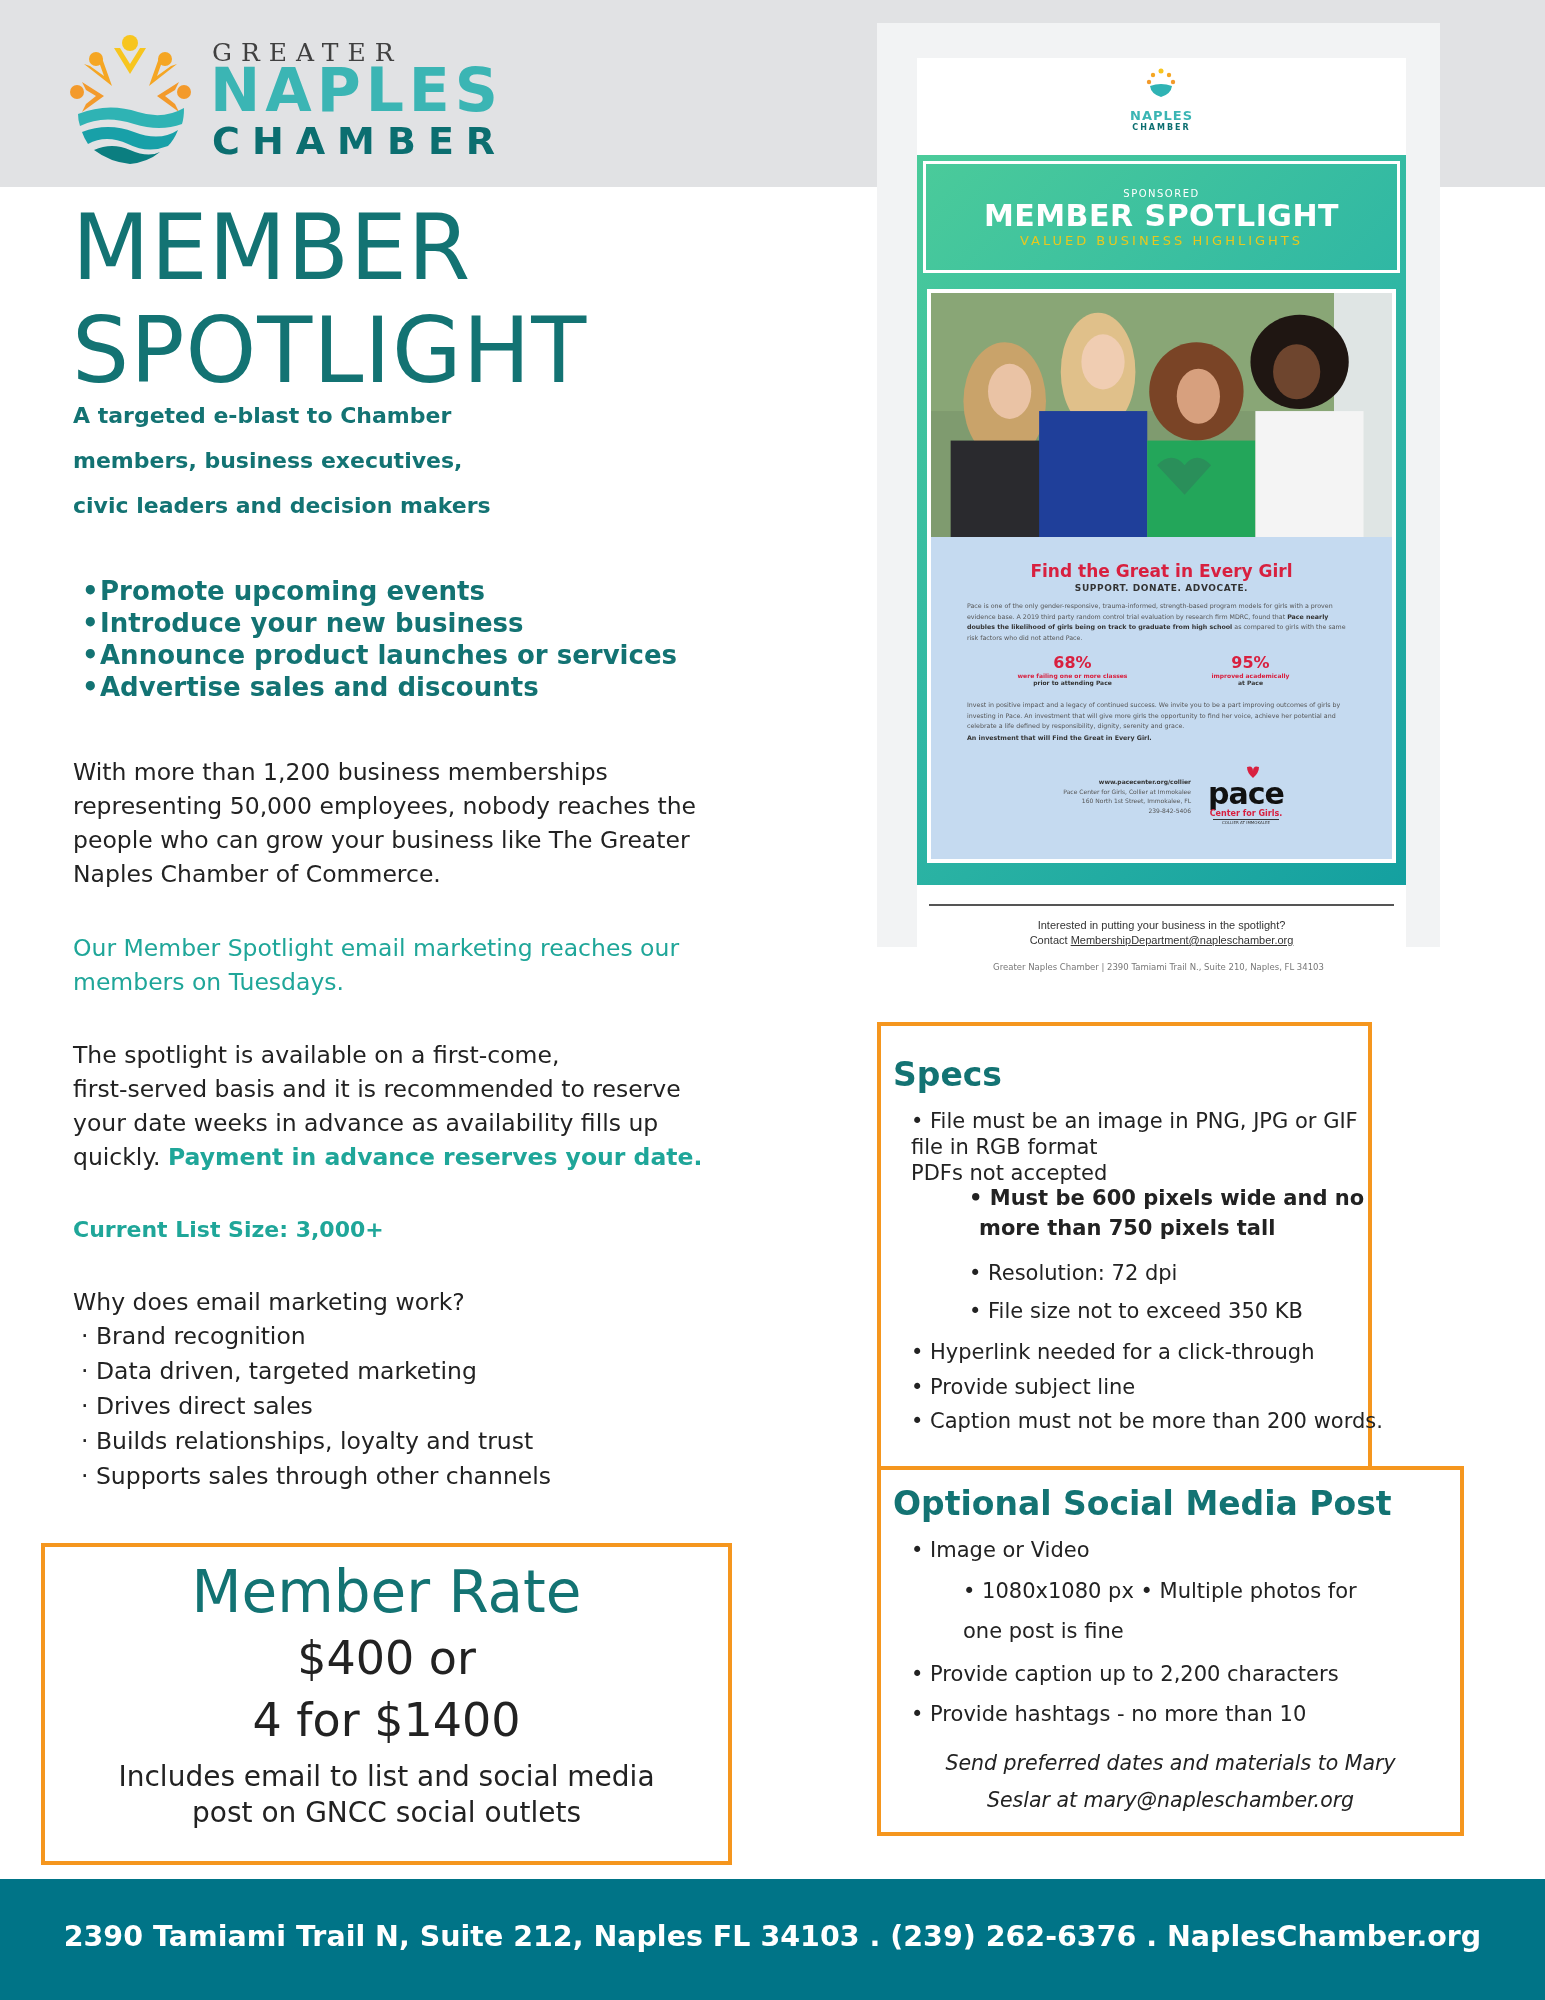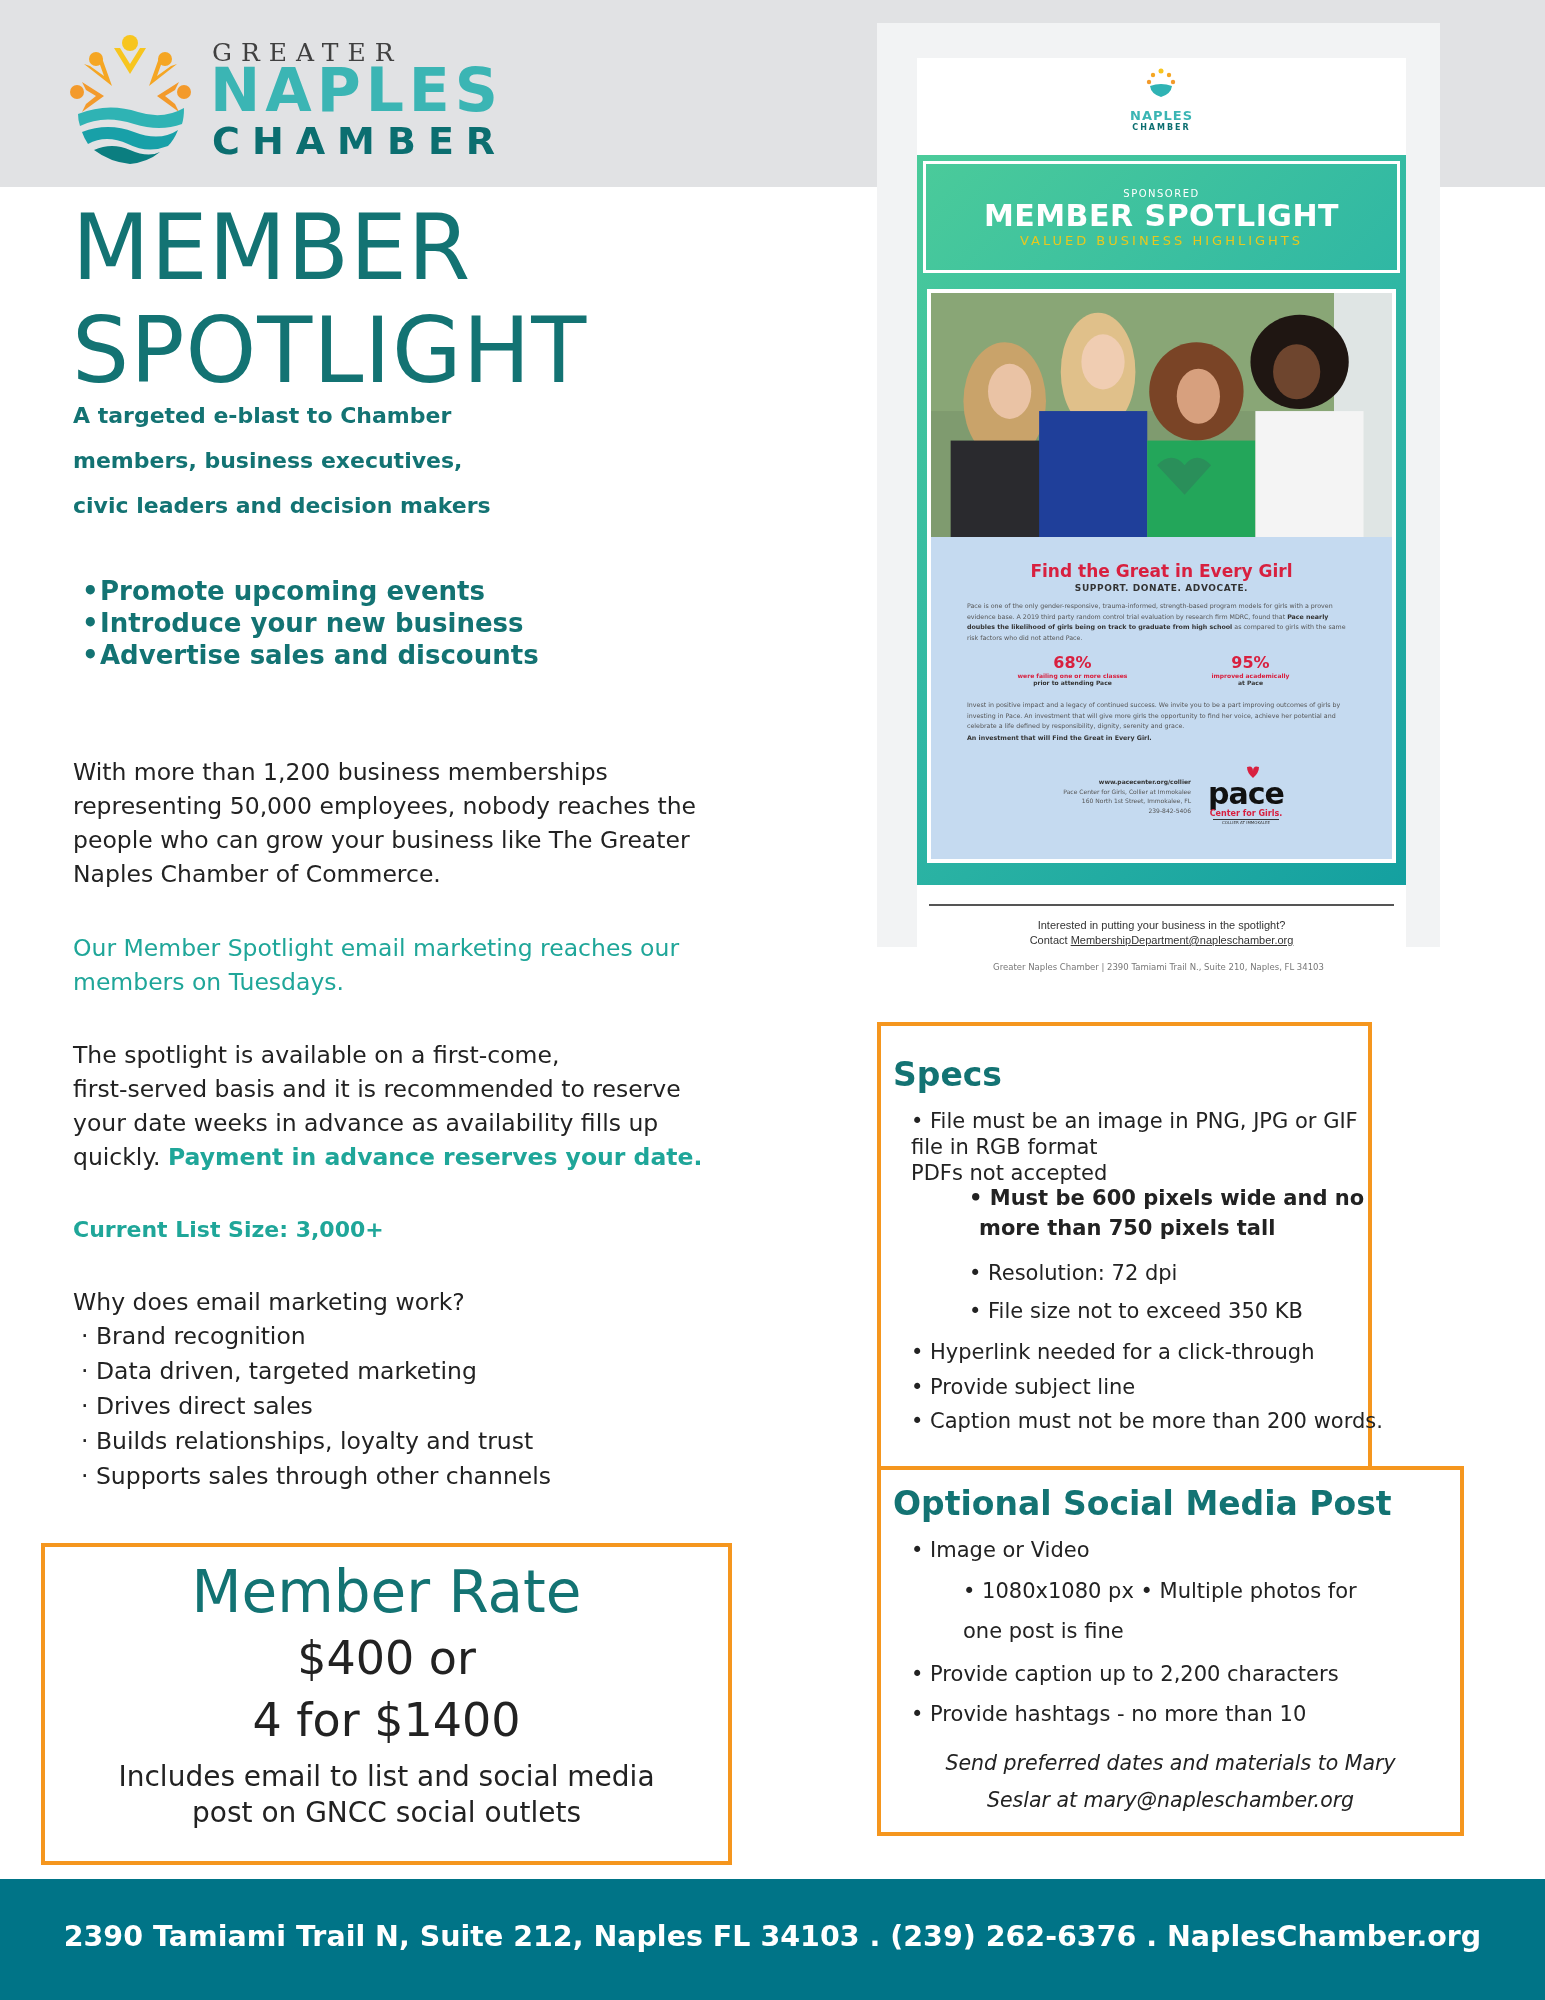--- a/index.html
+++ b/index.html
@@ -125,20 +125,21 @@
 
 <div class="subtitle">
   <div>A targeted e-blast to Chamber</div>
   <div>members, business executives,</div>
   <div>civic leaders and decision makers</div>
 </div>
 
 <ul class="benefits">
   <li><span class="bullet">•</span><span>Promote upcoming events</span></li>
   <li><span class="bullet">•</span><span>Introduce your new business</span></li>
+  <li><span class="bullet">•</span><span>Announce product launches or services</span></li>
   <li><span class="bullet">•</span><span>Advertise sales and discounts</span></li>
 </ul>
 
 <div class="para p-intro">
   <div>With more than 1,200 business memberships</div>
   <div>representing 50,000 employees, nobody reaches the</div>
   <div>people who can grow your business like The Greater</div>
   <div>Naples Chamber of Commerce.</div>
 </div>
 

